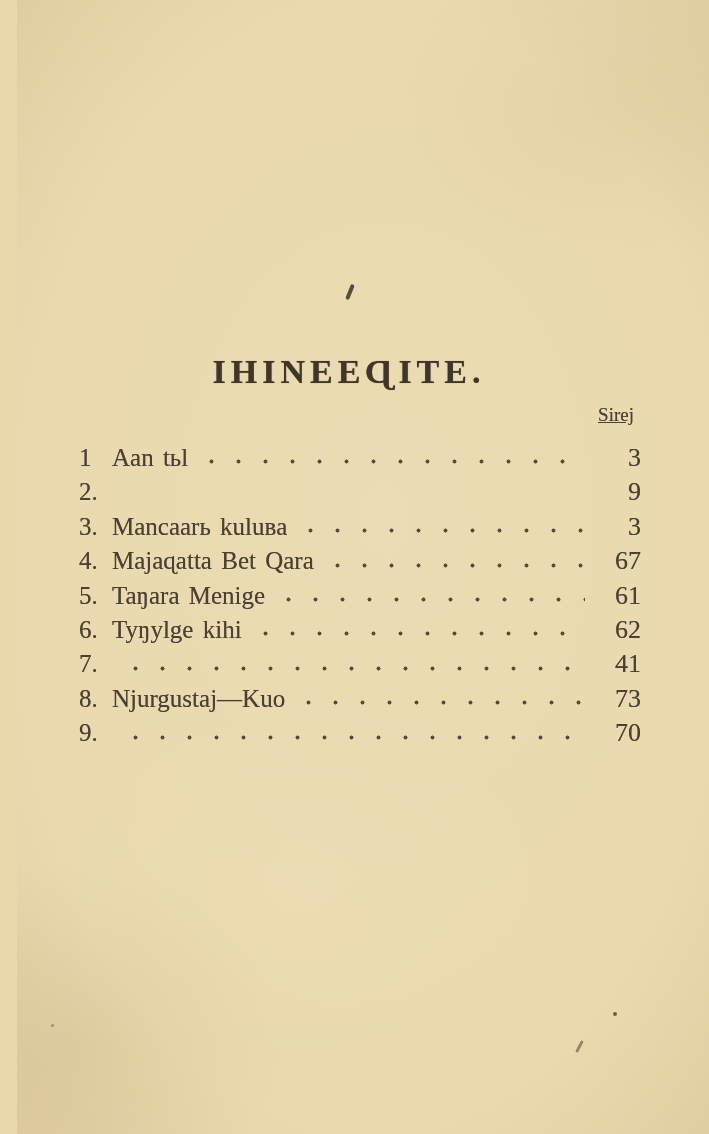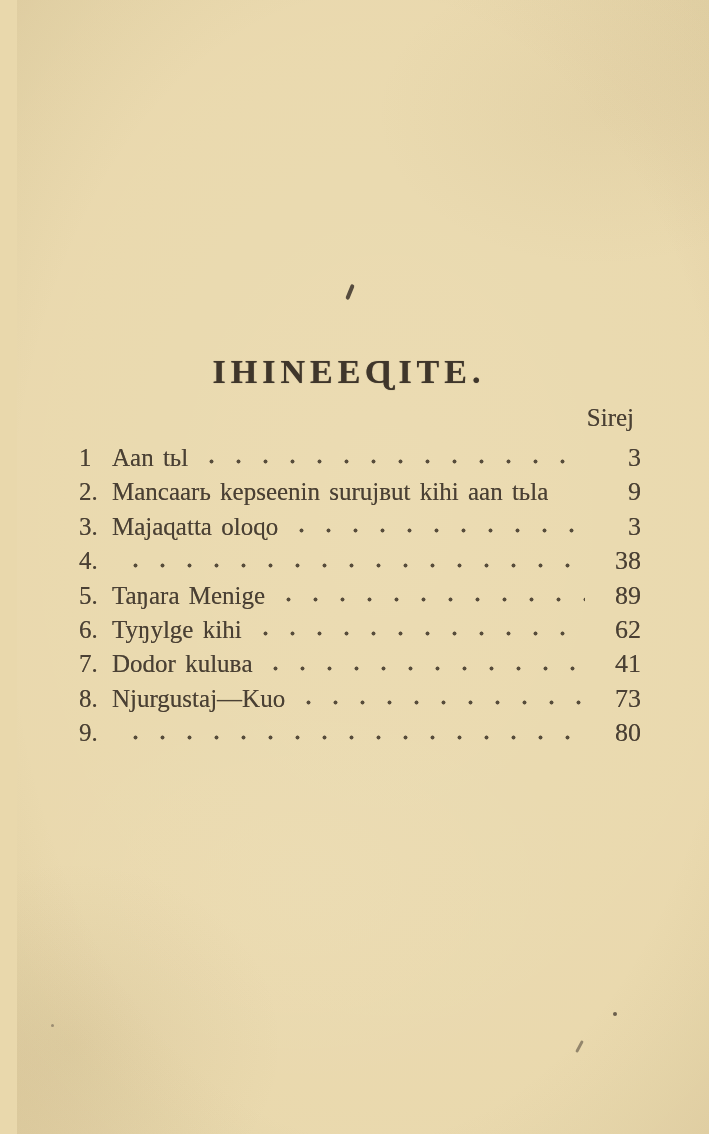--- a/index.html
+++ b/index.html
@@ -31,23 +31,24 @@
     transform:translateX(-50%);
     font-size:34px;font-weight:bold;
     letter-spacing:5px;
     white-space:nowrap;
     color:var(--ink-dark);
     text-shadow:0 0 0.8px rgba(60,50,38,0.65);
   }
   .sirej{
     position:absolute;
     top:404px;right:92px;
-    font-size:25px;
+    font-size:19px;
     color:var(--ink);
     text-shadow:0 0 0.6px rgba(70,60,45,0.6);
+    text-decoration:underline;
   }
   .toc{
     position:absolute;
     top:441px;left:62px;
     width:562px;
   }
   .row{
     display:flex;
     align-items:baseline;
     height:34.4px;
@@ -95,62 +96,61 @@
   <div class="sirej">Sirej</div>
   <div class="toc">
       <div class="row">
         <span class="num">1</span>
         <span class="entry">Aan tьl</span>
         <span class="leader"></span>
         <span class="pg">3</span>
       </div>
       <div class="row">
         <span class="num">2.</span>
-        <span class="entry">Mancaarь kepseenin surujʙut kihi aan tьla</span>
         <span class="leader hidden"></span>
         <span class="pg">9</span>
       </div>
       <div class="row">
         <span class="num">3.</span>
-        <span class="entry">Majaɋatta oloɋo</span>
+        <span class="entry">Mancaarь kuluʙa</span>
         <span class="leader"></span>
         <span class="pg">3</span>
       </div>
       <div class="row">
         <span class="num">4.</span>
+        <span class="entry">Majaɋatta Bet Qara</span>
         <span class="leader"></span>
-        <span class="pg">38</span>
+        <span class="pg">67</span>
       </div>
       <div class="row">
         <span class="num">5.</span>
         <span class="entry">Taŋara Menige</span>
         <span class="leader"></span>
-        <span class="pg">89</span>
+        <span class="pg">61</span>
       </div>
       <div class="row">
         <span class="num">6.</span>
         <span class="entry">Tyŋylge kihi</span>
         <span class="leader"></span>
         <span class="pg">62</span>
       </div>
       <div class="row">
         <span class="num">7.</span>
-        <span class="entry">Dodor kuluʙa</span>
         <span class="leader"></span>
         <span class="pg">41</span>
       </div>
       <div class="row">
         <span class="num">8.</span>
         <span class="entry">Njurgustaj—Kuo</span>
         <span class="leader"></span>
         <span class="pg">73</span>
       </div>
       <div class="row">
         <span class="num">9.</span>
         <span class="leader"></span>
-        <span class="pg">80</span>
+        <span class="pg">70</span>
       </div>
     </div>
   <div class="speck slash-mid"></div>
   <div class="speck slash-br"></div>
   <div class="speck dot-br"></div>
   <div class="speck dot-bl"></div>
 </div>
 
 </body></html>

